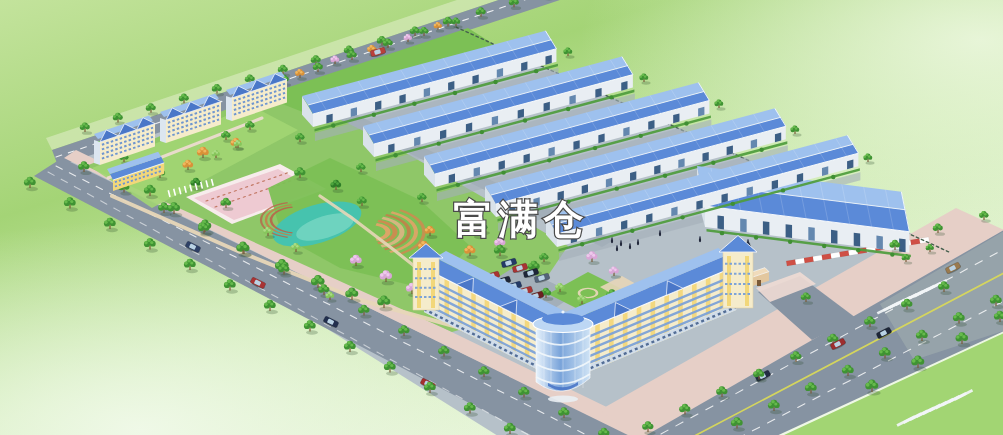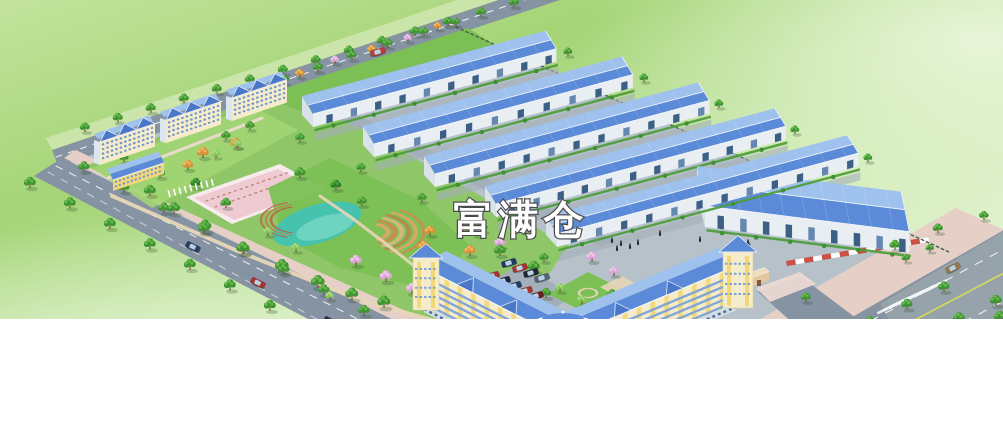--- a/index.html
+++ b/index.html
@@ -1,16 +1,16 @@
 <!DOCTYPE html>
 <html><head>
 <meta charset="utf-8">
 <style>
   html,body{margin:0;padding:0;background:#fff;font-family:"DejaVu Sans",sans-serif;}
-  .stage{width:1003px;height:319px;position:relative;overflow:hidden;}
+  .stage{width:1003px;height:435px;position:relative;overflow:hidden;}
   svg{display:block;}
   text.site-label{font-family:"DejaVu Sans",sans-serif;font-weight:bold;}
 </style>
 </head>
 <body>
 
 <div class="stage">
   <svg id="scene" width="1003" height="435" viewBox="0 0 1003 435">
     <defs>
       <linearGradient id="bgGrad" x1="0" y1="0" x2="0.75" y2="1">

